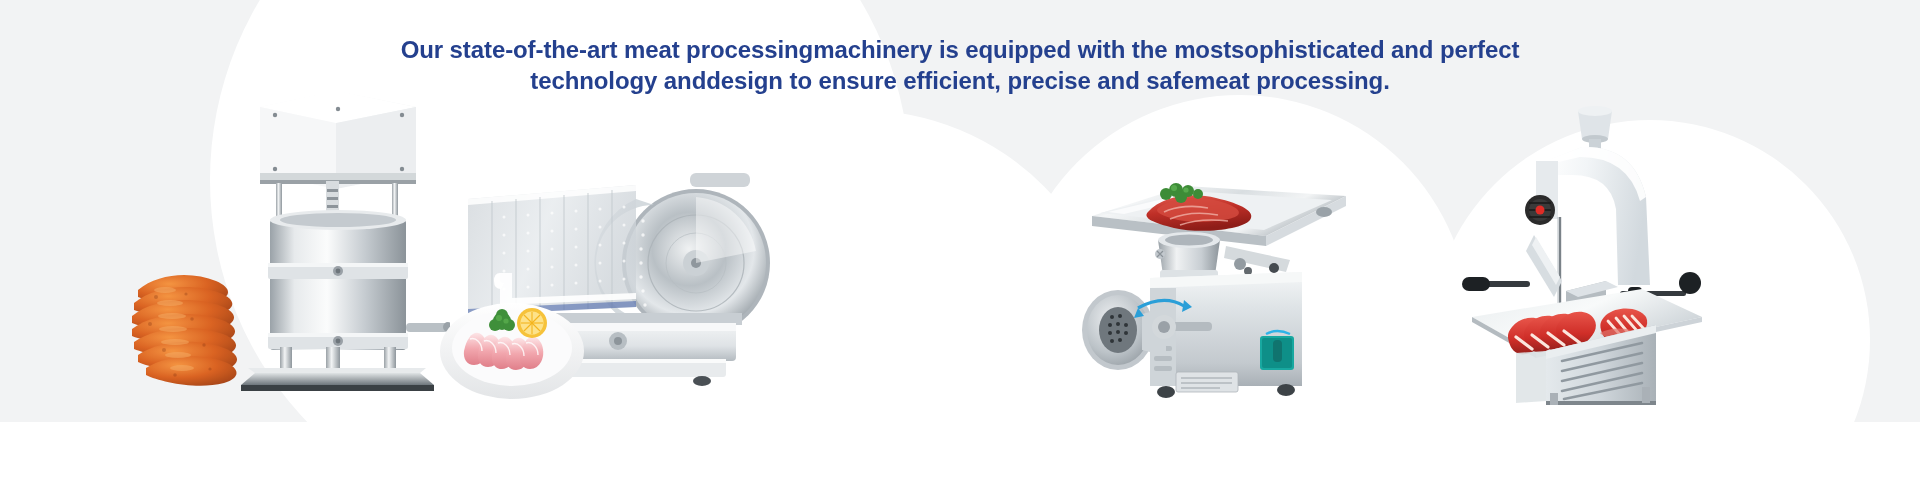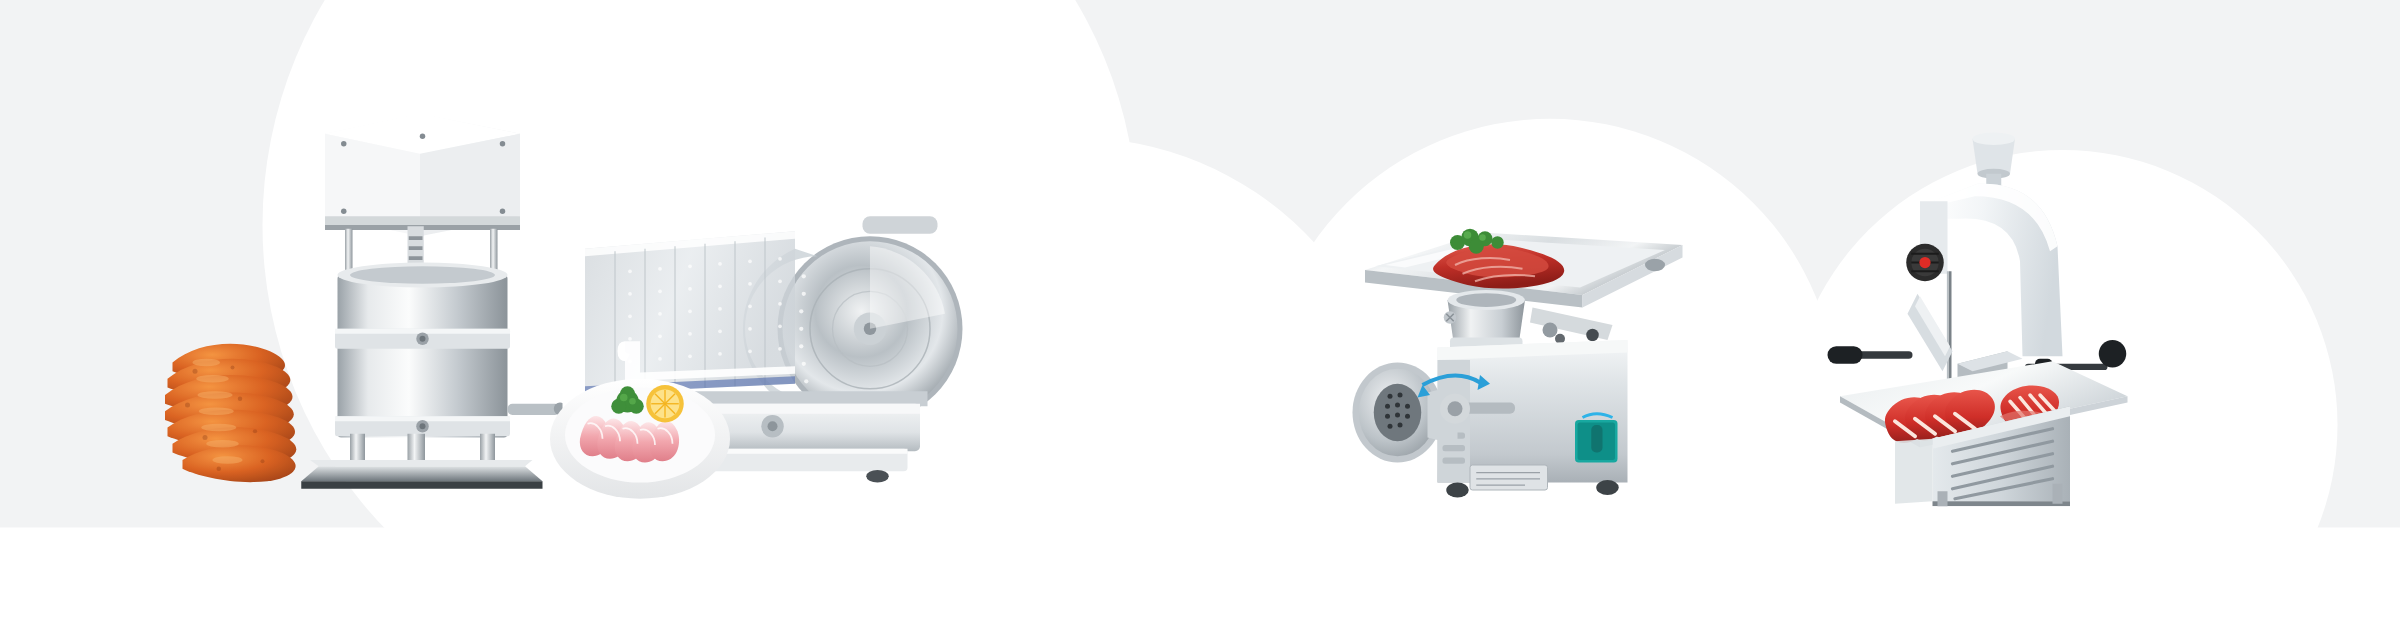--- a/index.html
+++ b/index.html
@@ -54,20 +54,24 @@
 
 <div id="banner">
 
   <div class="blob blob-1"></div>
   <div class="blob blob-5"></div>
   <div class="blob blob-2"></div>
   <div class="blob blob-3"></div>
   <div class="blob blob-4"></div>
   <div class="fade-bottom"></div>
 
+  <div class="headline">
+    <span>Our state-of-the-art meat processingmachinery is equipped with the mostsophisticated and perfect</span>
+    <span>technology anddesign to ensure efficient, precise and safemeat processing.</span>
+  </div>
 
   <div class="product p-stuffer">
     <svg viewBox="0 0 330 310" xmlns="http://www.w3.org/2000/svg">
       <defs>
         <linearGradient id="sg-box" x1="0" y1="0" x2="1" y2="0">
           <stop offset="0" stop-color="#fafafb"></stop>
           <stop offset="0.5" stop-color="#ffffff"></stop>
           <stop offset="1" stop-color="#eef0f1"></stop>
         </linearGradient>
         <linearGradient id="sg-cyl" x1="0" y1="0" x2="1" y2="0">

